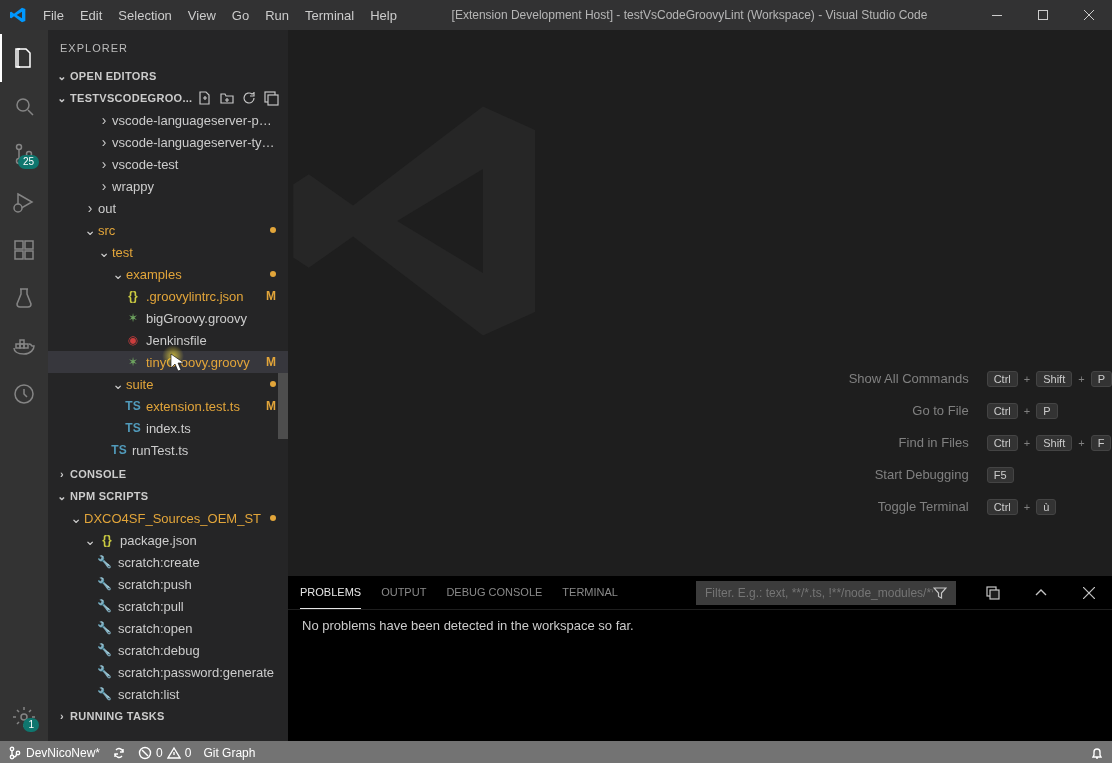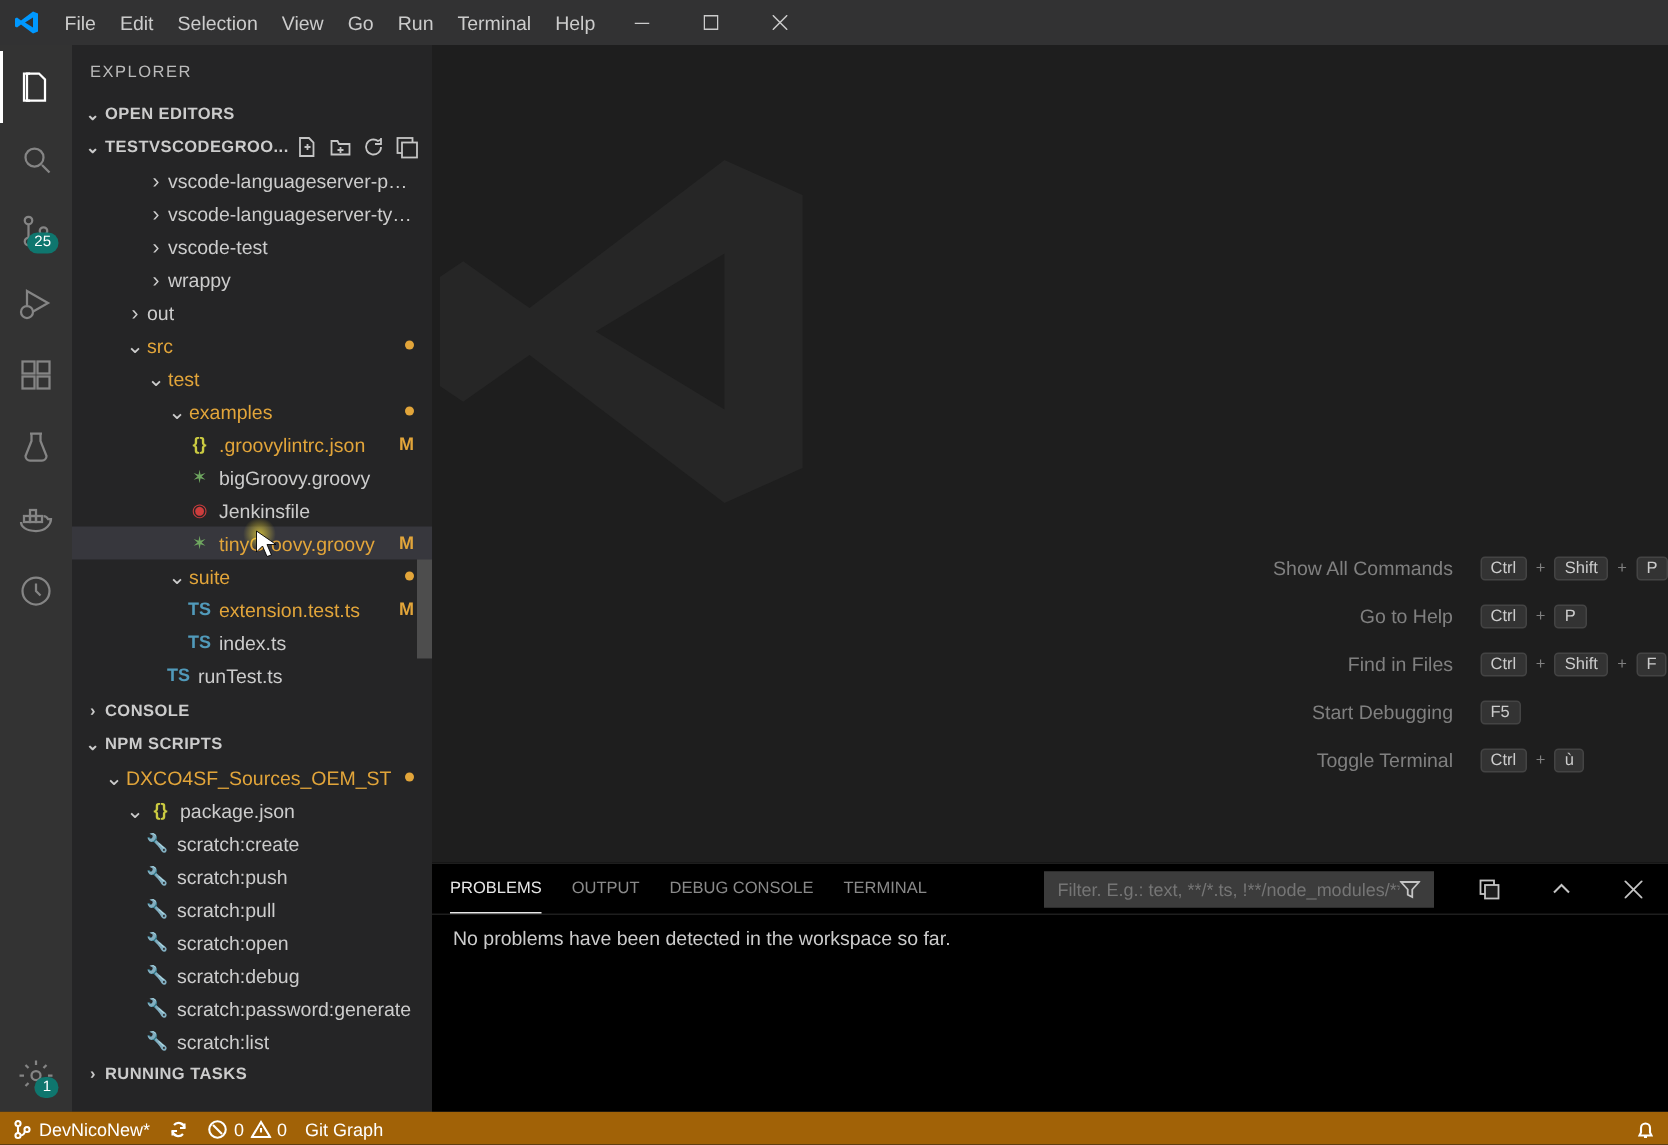--- a/index.html
+++ b/index.html
@@ -43,21 +43,21 @@
 .kbd { background:#333; border:1px solid #444; border-radius:3px; padding: 1px 6px; color:#ccc; font-size:11px; }
 .panel { height: 166px; border-top: 1px solid #1e1e1e; background:#000000; display:flex; flex-direction:column; }
 .panel .tabs { height: 34px; display:flex; align-items:center; padding: 0 12px; gap: 20px; border-bottom: 1px solid #1e1e1e; }
 .panel .tab { font-size:11px; color:#8a8a8a; text-transform:uppercase; cursor:pointer; height:100%; display:flex; align-items:center; border-bottom:1px solid transparent; }
 .panel .tab.active { color:#e7e7e7; border-bottom-color:#e7e7e7; }
 .panel .tabs .spacer { flex:1; }
 .panel .filter { background:#3c3c3c; border:1px solid #3c3c3c; width: 260px; height:24px; display:flex; align-items:center; padding:0 8px; }
 .panel .filter input { flex:1; background:transparent; border:none; outline:none; color:#ccc; font-size:12px; }
 .panel .toolbtn { width:22px; height:22px; margin-left:6px; display:flex; align-items:center; justify-content:center; color:#c5c5c5; }
 .panel .body { flex:1; padding: 8px 14px; color:#cccccc; font-size:13px; }
-.statusbar { height:23px; background:#a16207; color:#fff; display:flex; align-items:center; font-size:12px; padding: 0 8px; gap: 12px; }
+.statusbar { height:23px; background:#737373; color:#fff; display:flex; align-items:center; font-size:12px; padding: 0 8px; gap: 12px; }
 .statusbar .sb-item { display:flex; align-items:center; gap:4px; }
 .statusbar .spacer { flex:1; }
 .tree-scrollbar { position:absolute; right:0; top:258px; width:10px; height:72px; background:#4d4d4d; border-radius:0; }
 .cursor-glow { position:absolute; width:22px; height:22px; border-radius:50%; background:radial-gradient(circle, rgba(255,230,60,0.7), rgba(255,230,60,0) 70%); left: 162px; top: 345px; z-index:50; pointer-events:none; }
 .cursor-point { position:absolute; left:170px; top:353px; z-index:51; pointer-events:none; }
 svg { display:block; }
 .file-ts { color:#519aba; font-size:10px; font-weight:700; }
 .file-json { color:#cbcb41; font-size:12px; font-weight:700; }
 .file-groovy { color:#6fa660; font-size:12px; }
 .file-jenkins { color:#cc3d3d; font-size:12px; }
@@ -75,20 +75,21 @@
   <div class="menubar">
     <div class="item">File</div>
     <div class="item">Edit</div>
     <div class="item">Selection</div>
     <div class="item">View</div>
     <div class="item">Go</div>
     <div class="item">Run</div>
     <div class="item">Terminal</div>
     <div class="item">Help</div>
   </div>
+  <div class="title">[Extension Development Host] - testVsCodeGroovyLint (Workspace) - Visual Studio Code</div>
   <div class="window-controls">
     <div class="ctrl">
         <svg width="10" height="1">
           <rect width="10" height="1" fill="#ccc"></rect>
         </svg>
       </div>
     <div class="ctrl">
         <svg width="10" height="10">
           <rect x="0.5" y="0.5" width="9" height="9" fill="none" stroke="#ccc"></rect>
         </svg>
@@ -346,21 +347,21 @@
       </div>
       <div class="commands" id="welcome-commands">
           <div class="clabel">Show All Commands</div>
           <div class="keys">
             <span class="kbd">Ctrl</span>
             <span>+</span>
             <span class="kbd">Shift</span>
             <span>+</span>
             <span class="kbd">P</span>
           </div>
-          <div class="clabel">Go to Help</div>
+          <div class="clabel">Go to File</div>
           <div class="keys">
             <span class="kbd">Ctrl</span>
             <span>+</span>
             <span class="kbd">P</span>
           </div>
           <div class="clabel">Find in Files</div>
           <div class="keys">
             <span class="kbd">Ctrl</span>
             <span>+</span>
             <span class="kbd">Shift</span>

